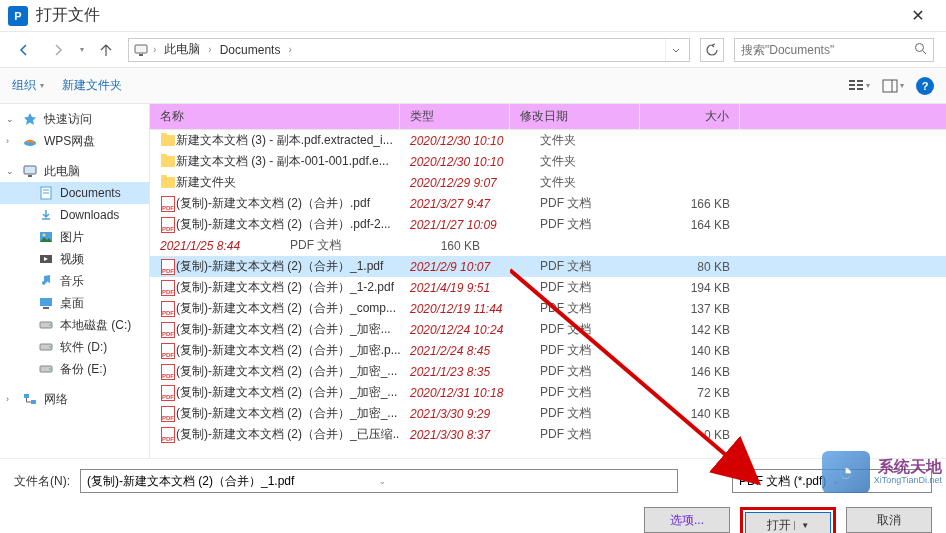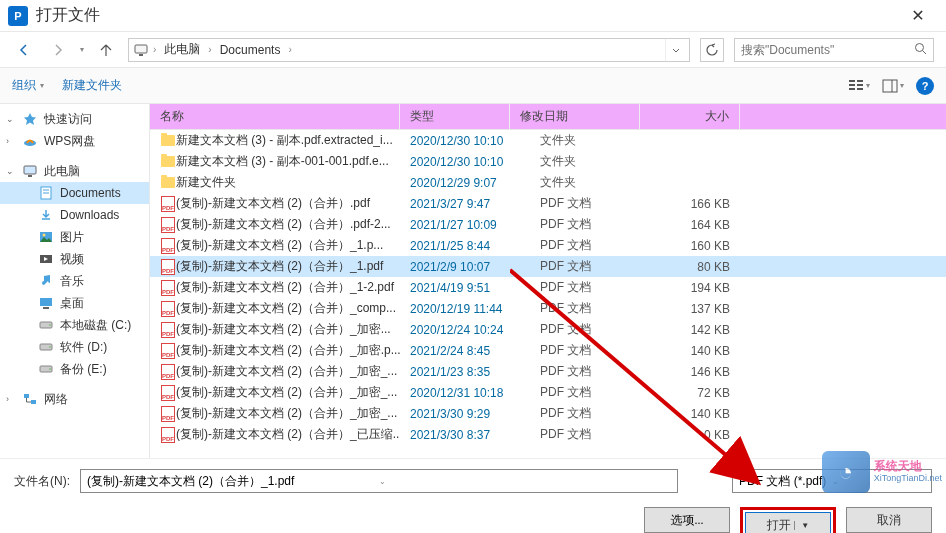--- a/index.html
+++ b/index.html
@@ -37,44 +37,44 @@
 .fl-header { height: 26px; display: flex; align-items: center; border-bottom: 1px solid #e8e8e8; position: sticky; top: 0; background: #f0abfc; }
 .fl-col { padding: 0 10px; color: #444; border-right: 1px solid #eee; height: 100%; display: flex; align-items: center; }
 .col-name { width: 250px; }
 .col-date { width: 130px; }
 .col-type { width: 110px; }
 .col-size { width: 100px; text-align: right; justify-content: flex-end; }
 .fl-row { height: 21px; display: flex; align-items: center; cursor: pointer; }
 .fl-row.selected { background: #cce8ff; }
 .fl-row .cell { padding: 0 10px; color: #333; white-space: nowrap; overflow: hidden; text-overflow: ellipsis; }
 .fl-row .cell.name { width: 250px; display: flex; align-items: center; }
-.fl-row .cell.date { width: 130px; color: #0369a1; }
+.fl-row .cell.date { width: 130px; color: #b91c1c; font-style: italic; }
 .fl-row .cell.type { width: 110px; color: #555; }
 .fl-row .cell.size { width: 100px; text-align: right; color: #555; }
 .file-icon { width: 16px; height: 16px; display: inline-flex; align-items: center; justify-content: center; flex-shrink: 0; }
 .folder-ic { background: #ffd76a; border-radius: 1px; width: 14px; height: 11px; display: block; position: relative; }
 .folder-ic::before { content: ""; position: absolute; top: -2px; left: 0; width: 6px; height: 2px; background: #ffd76a; border-radius: 1px 1px 0 0; }
 .pdf-ic { width: 14px; height: 16px; background: #fff; border: 1px solid #d44; position: relative; font-size: 6px; color: #d44; font-weight: bold; display: flex; align-items: flex-end; justify-content: center; }
 .footer { padding: 10px 14px 14px; border-top: 1px solid #eee; }
 .filename-row { display: flex; align-items: center; gap: 10px; margin-bottom: 14px; }
 .filename-label { color: #333; }
 .filename-input { flex: 1; height: 24px; border: 1px solid #888; padding: 0 6px; display: flex; align-items: center; }
 .filename-input span { flex: 1; }
 .filetype-select { width: 200px; height: 24px; border: 1px solid #888; padding: 0 6px; display: flex; align-items: center; margin-left: 44px; }
 .filetype-select span { flex: 1; }
 .button-row { display: flex; justify-content: flex-end; gap: 10px; }
 .btn { width: 86px; height: 26px; border: 1px solid #888; background: #e1e1e1; display: flex; align-items: center; justify-content: center; cursor: pointer; color: #333; }
-.btn.disabled { color: #000000; font-family: Liberation Serif, serif; }
+.btn.disabled { color: #6d28d9; }
 .btn.primary { border: 1px solid #0a6ecc; }
 .open-btn-frame { border: 3px solid #d40000; padding: 2px; }
 .arrow-annotation { position: absolute; pointer-events: none; top: 260px; left: 510px; }
 .watermark { position: absolute; right: 4px; bottom: 40px; display: flex; align-items: center; gap: 4px; opacity: 0.8; pointer-events: none; }
 .watermark .wm-logo { width: 48px; height: 42px; border-radius: 6px; background: linear-gradient(135deg,#5aa0e8,#2d6fb3); display: flex; align-items: center; justify-content: center; color: #fff; font-size: 24px; font-weight: bold; }
 .watermark .wm-text { display: flex; flex-direction: column; line-height: 1.1; }
-.watermark .wm-text .cn { font-size: 12px; font-weight: bold; color: #ec4899; }
+.watermark .wm-text .cn { font-size: 16px; font-weight: bold; color: #701a75; text-align: right; }
 .watermark .wm-text .en { font-size: 9px; color: #2d6fb3; }
 </style>
 </head>
 <body>
 
 <div class="titlebar">
   <div class="app-icon">P</div>
   <div class="title-text">打开文件</div>
   <div class="close-btn">✕</div>
 </div>
@@ -342,26 +342,20 @@
             <span class="file-icon">
               <span class="pdf-ic">PDF</span>
             </span>
             <span>(复制)-新建文本文档 (2)（合并）.pdf-2...</span>
           </div>
           <div class="cell date">2021/1/27 10:09</div>
           <div class="cell type">PDF 文档</div>
           <div class="cell size">164 KB</div>
         </div>
         <div class="fl-row">
-          <div class="cell name">
-            <span class="file-icon">
-              <span class="pdf-ic">PDF</span>
-            </span>
-            <span>(复制)-新建文本文档 (2)（合并）_1.p...</span>
-          </div>
           <div class="cell date">2021/1/25 8:44</div>
           <div class="cell type">PDF 文档</div>
           <div class="cell size">160 KB</div>
         </div>
         <div class="fl-row selected">
           <div class="cell name">
             <span class="file-icon">
               <span class="pdf-ic">PDF</span>
             </span>
             <span>(复制)-新建文本文档 (2)（合并）_1.pdf</span>

